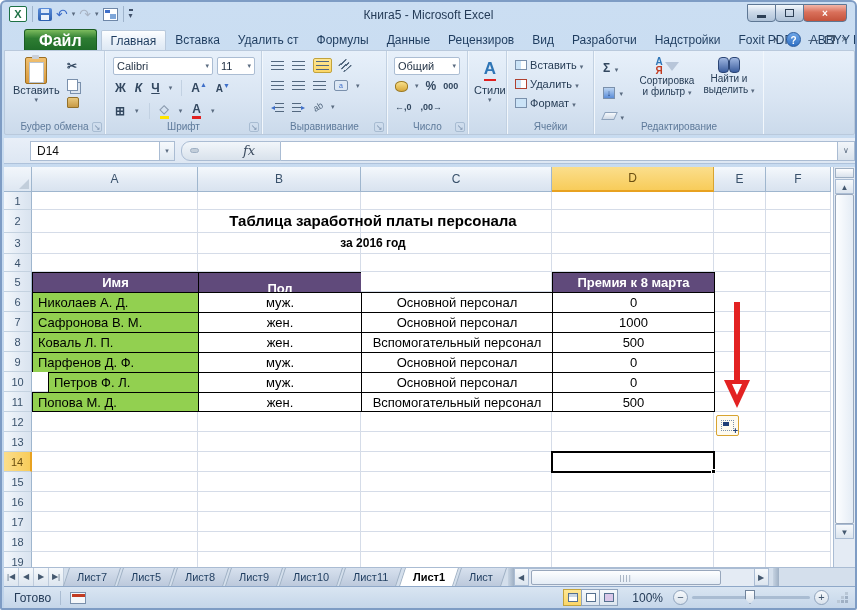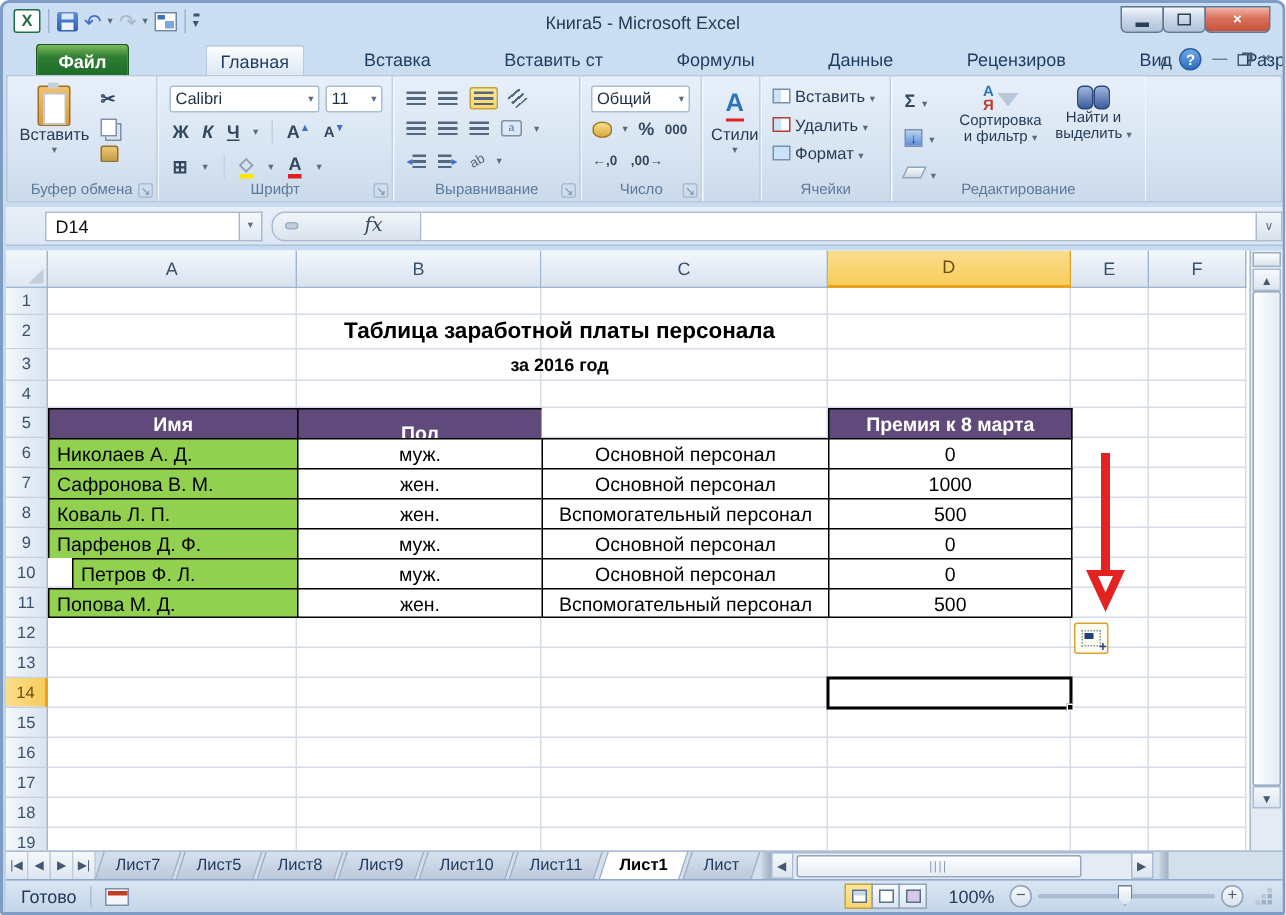--- a/index.html
+++ b/index.html
@@ -32,23 +32,23 @@
     color:#2D3F55; font-size:10px; margin-left:-1px; }
   .wbtn.close { width:44px; background:linear-gradient(#F3B6A9,#D9705B 45%,#C4523B); color:#fff; font-weight:bold;
     border-radius:0 0 4px 4px; }
   .minbar { width:9px; height:3px; background:#2D3F55; margin-top:6px; }
   .restbox { width:9px; height:8px; border:1px solid #2D3F55; background:transparent; }
 
   
   #tabrow { position:absolute; left:0; top:27px; width:100%; height:22px; }
   #tabs { position:absolute; left:22px; top:0; display:flex; height:22px; align-items:flex-end; }
   .ftab { height:22px; padding:0 14px; background:linear-gradient(#7CBB5D,#2E7D32 40%,#1E6B28);
-    color:#fff; font-weight:bold; font-size:12px; line-height:22px; border-radius:3px 3px 0 0; margin-right:20px;
+    color:#fff; font-weight:bold; font-size:16px; line-height:22px; border-radius:3px 3px 0 0; margin-right:4px;
     border:1px solid #1A5C23; border-bottom:none; }
-  .rtab { height:21px; padding:0 9px; font-size:12px; line-height:21px; color:#1E3C5F; white-space:nowrap;margin-left:31px; }
+  .rtab { height:21px; padding:0 9px; font-size:12px; line-height:21px; color:#1E3C5F; white-space:nowrap; }
   .rtab.active { background:linear-gradient(#FDFEFF,#EAF1F9 50%,#DCE7F3); border:1px solid #B9C9DC; border-bottom:none;
     border-radius:2px 2px 0 0; }
   #tabrow-right { position:absolute; right:8px; top:3px; display:flex; align-items:center; gap:7px; }
   .caret-ic { font-size:9px; color:#41526B; }
   .help-ic { width:15px; height:15px; border-radius:50%; background:linear-gradient(#6FA7E8,#2E6FC4);
     color:#fff; font-size:10px; font-weight:bold; text-align:center; line-height:15px; border:1px solid #2B5C9E; }
   .wb-small { color:#44586F; font-size:10px; line-height:12px; }
   .wb-rest { width:9px; height:8px; border:1px solid #44586F; box-shadow:2px -2px 0 -1px #44586F; }
 
   
@@ -209,21 +209,21 @@
         </div>
       <div class="wbtn close">×</div>
     </div>
   </div>
 
   <div id="tabrow">
     <div id="tabs">
         <div class="ftab">Файл</div>
         <div class="rtab active">Главная</div>
         <div class="rtab">Вставка</div>
-        <div class="rtab">Вставить ст</div>
+        <div class="rtab">Удалить ст</div>
         <div class="rtab">Формулы</div>
         <div class="rtab">Данные</div>
         <div class="rtab">Рецензиров</div>
         <div class="rtab">Вид</div>
         <div class="rtab">Разработчи</div>
         <div class="rtab">Надстройки</div>
         <div class="rtab">Foxit PDF</div>
         <div class="rtab">ABBYY PDF 1</div>
       </div>
     <div id="tabrow-right">

